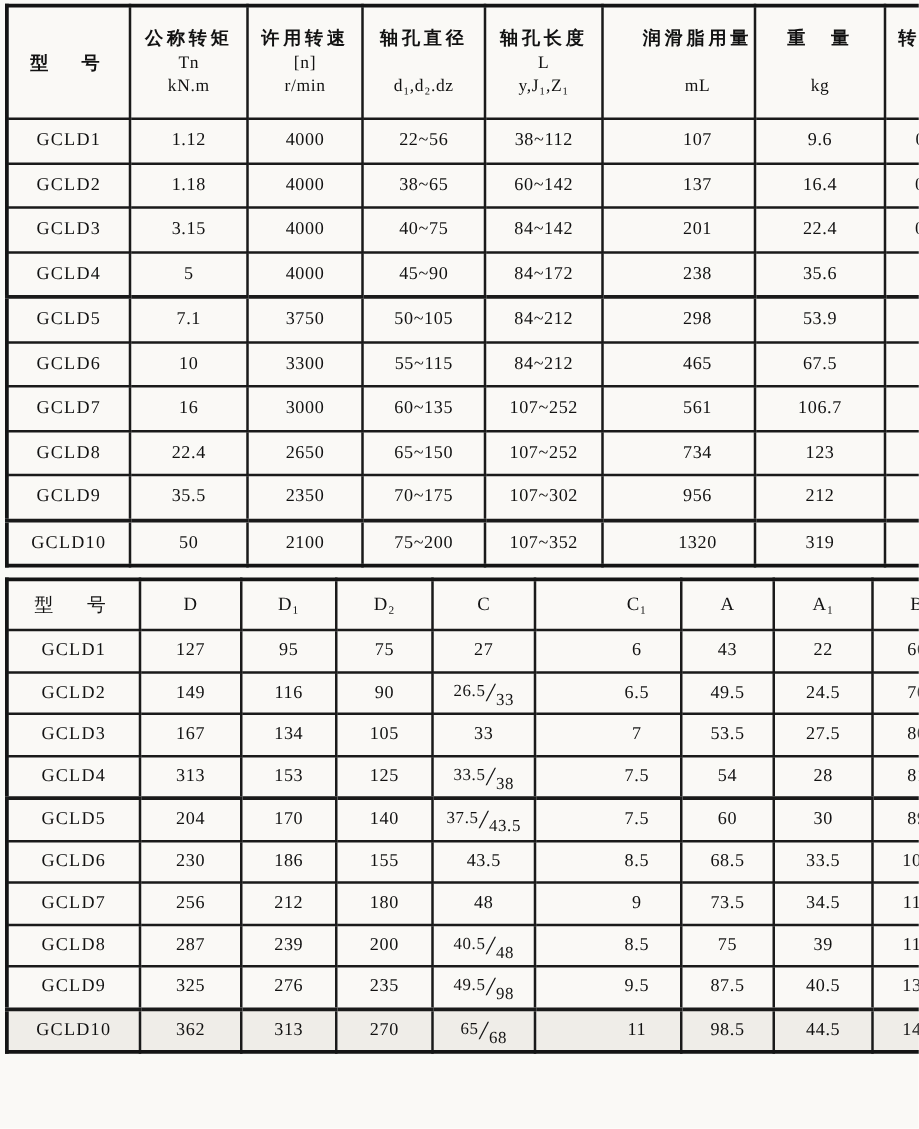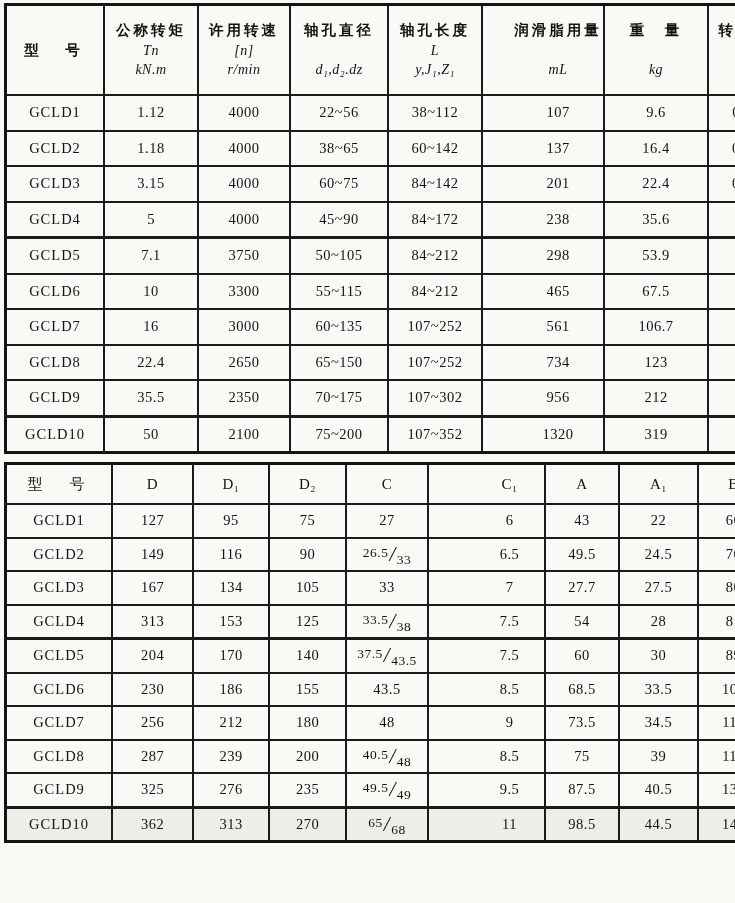--- a/index.html
+++ b/index.html
@@ -43,22 +43,22 @@
   .t2 th:nth-child(9),.t2 td:nth-child(9){width:65px;}
   .t2 th:nth-child(10),.t2 td:nth-child(10){width:64px;}
 
   .t1 thead th{height:88px;font-weight:normal;}
   .t1 tbody td{height:33.5px;}
   .t2 thead th{height:38px;font-weight:normal;font-size:15px;}
   .t2 tbody td{height:31.5px;}
 
   .hstack{display:flex;flex-direction:column;justify-content:center;align-items:center;height:100%;gap:2px;}
   .h-cn{font-size:14.5px;font-weight:600;letter-spacing:3px;font-family:"Liberation Sans","DejaVu Sans",sans-serif;white-space:nowrap;}
-  .h-sym{font-size:14px;min-height:17px;line-height:17px;font-style:italic;}
-  .h-unit{font-size:14px;min-height:18px;line-height:18px;font-style:italic;}
+  .h-sym{font-size:14px;min-height:17px;line-height:17px;}
+  .h-unit{font-size:14px;min-height:18px;line-height:18px;}
   .model-head{font-weight:600;letter-spacing:6px;font-family:Liberation Mono, monospace;}
 
   tbody td:first-child{letter-spacing:1px;}
   tr.bold td{font-weight:normal;}
   tr.thick-top td{border-top-width:3px;}
   tr.shaded td{background:#efede8;}
 
   .fa{position:relative;top:-4px;font-size:13.5px;}
   .fslash{font-size:21px;font-style:italic;margin:0 1px;position:relative;top:0;}
   .fb{position:relative;top:3px;font-size:13.5px;}
@@ -145,21 +145,21 @@
           <td>38~65</td>
           <td>60~142</td>
           <td>137</td>
           <td>16.4</td>
           <td>0.0215</td>
         </tr>
         <tr>
           <td>GCLD3</td>
           <td>3.15</td>
           <td>4000</td>
-          <td>60~75</td>
+          <td>40~75</td>
           <td>84~142</td>
           <td>201</td>
           <td>22.4</td>
           <td>0.0475</td>
         </tr>
         <tr>
           <td>GCLD4</td>
           <td>5</td>
           <td>4000</td>
           <td>45~90</td>
@@ -271,21 +271,21 @@
           <td>70</td>
           <td>49</td>
         </tr>
         <tr>
           <td>GCLD3</td>
           <td>167</td>
           <td>134</td>
           <td>105</td>
           <td>33</td>
           <td>7</td>
-          <td>27.7</td>
+          <td>53.5</td>
           <td>27.5</td>
           <td>80</td>
           <td>54</td>
         </tr>
         <tr>
           <td>GCLD4</td>
           <td>313</td>
           <td>153</td>
           <td>125</td>
           <td><span class="fa">33.5</span><span class="fslash">/</span><span class="fb">38</span></td>
@@ -341,21 +341,21 @@
           <td>75</td>
           <td>39</td>
           <td>118</td>
           <td>82</td>
         </tr>
         <tr>
           <td>GCLD9</td>
           <td>325</td>
           <td>276</td>
           <td>235</td>
-          <td><span class="fa">49.5</span><span class="fslash">/</span><span class="fb">49</span></td>
+          <td><span class="fa">49.5</span><span class="fslash">/</span><span class="fb">98</span></td>
           <td>9.5</td>
           <td>87.5</td>
           <td>40.5</td>
           <td>132</td>
           <td>85</td>
         </tr>
         <tr class="bold thick-top shaded">
           <td>GCLD10</td>
           <td>362</td>
           <td>313</td>

